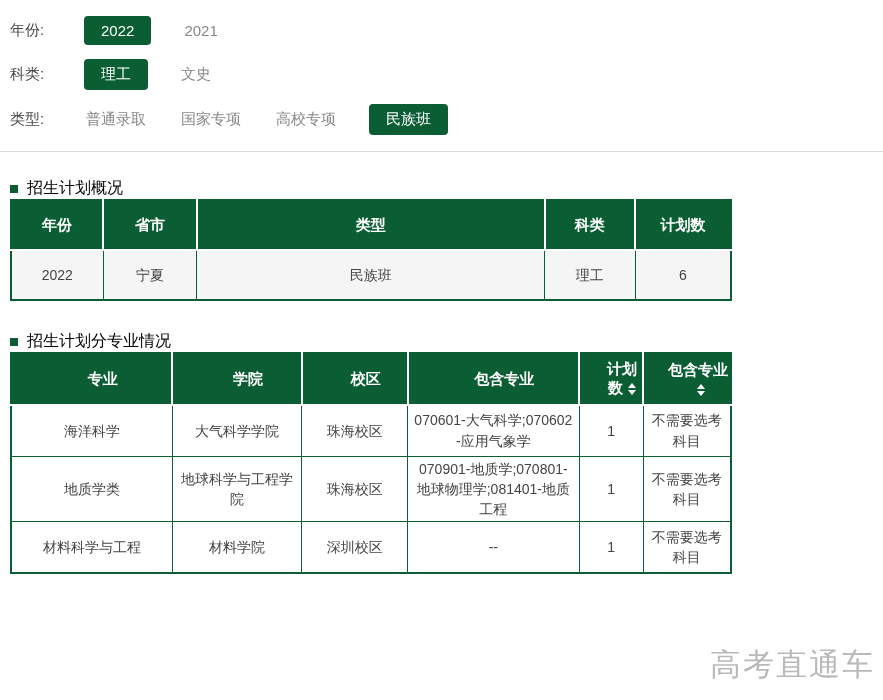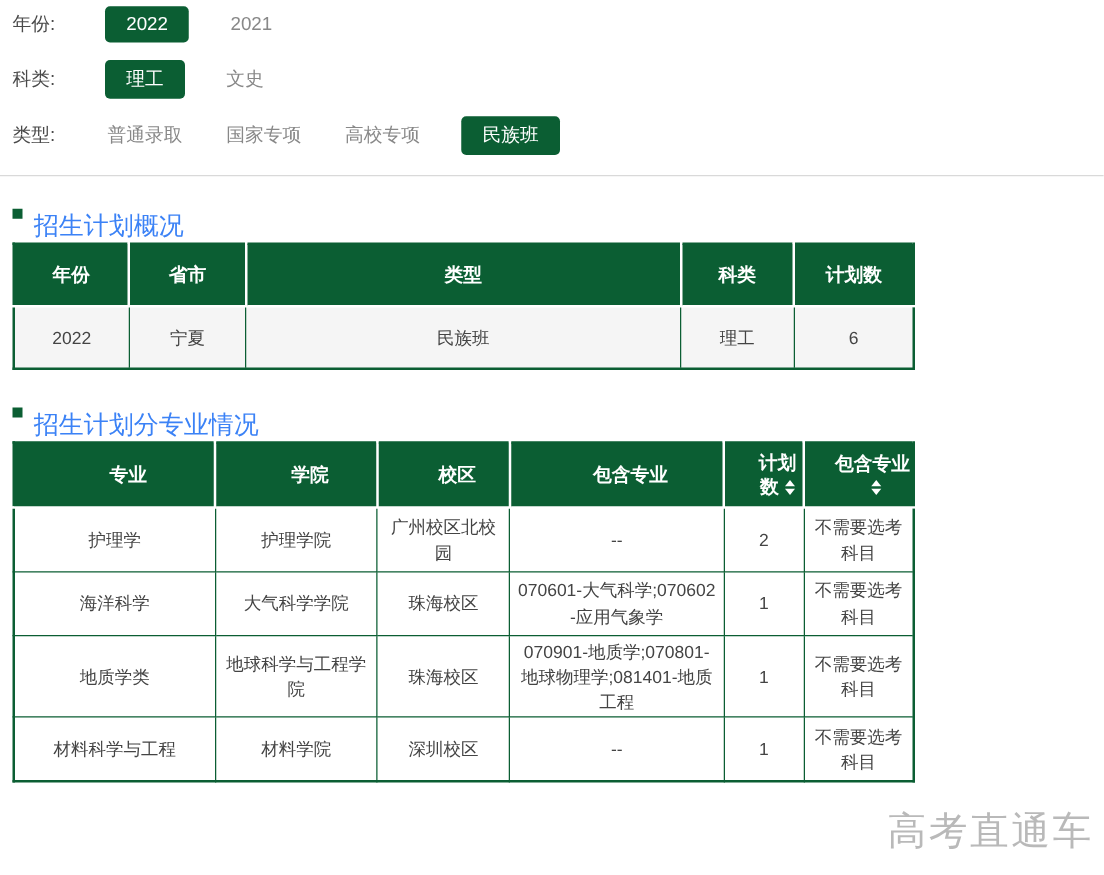--- a/index.html
+++ b/index.html
@@ -10,32 +10,32 @@
     --option-color: #888888;
     --cell-color: #444444;
   }
   * { box-sizing: border-box; margin: 0; padding: 0; }
   html, body { background: #ffffff; }
   body {
     width: 883px; height: 700px; overflow: hidden; position: relative;
     font-family: "Liberation Sans", "DejaVu Sans", sans-serif;
   }
   
-  .filters { padding: 4px 0 0 10px; }
+  .filters { padding: 15px 0 0 10px; }
   .filter-row { display: flex; align-items: center; margin-bottom: 14px; min-height: 30px; }
   .filter-label { width: 48px; font-size: 15px; color: var(--label-color); flex: 0 0 auto; margin-right: 26px; }
   .filter-opts { display: flex; align-items: center; gap: 31px; }
   .opt { font-size: 15px; color: var(--option-color); cursor: pointer; padding: 6px 2px; white-space: nowrap; }
   .opt.selected {
     background: var(--accent); color: #ffffff; border-radius: 4px;
     padding: 6px 17px; font-weight: 400;
   }
   
   .divider { height: 1px; background: var(--divider); margin: 16px 0 0 0; }
-  .section-title { display: flex; align-items: flex-start; font-size: 20px; color: #3b82f6; margin-left: 10px; }
+  .section-title { display: flex; align-items: center; font-size: 16px; color: #000000; margin-left: 10px; }
   .section-title .bullet { width: 8px; height: 8px; background: var(--accent); margin-right: 9px; flex: 0 0 auto; }
   .st-1 { margin-top: 26px; }
   .st-2 { margin-top: 30px; }
   
   table.data-table {
     border-collapse: collapse; table-layout: fixed;
     width: 722px; margin: 0 0 0 10px;
     border: 2px solid var(--accent);
   }
   .t-1 { margin-top: 20px; }
@@ -155,28 +155,20 @@
             <span class="tri-down"></span>
           </span></th>
       <th><span>包含专业</span><span class="sort-icon">
             <span class="tri-up"></span>
             <span class="tri-down"></span>
           </span></th>
     </tr>
   </thead>
   <tbody>
     <tr>
-      <td>护理学</td>
-      <td>护理学院</td>
-      <td>广州校区北校园</td>
-      <td>--</td>
-      <td>2</td>
-      <td>不需要选考科目</td>
-    </tr>
-    <tr>
       <td>海洋科学</td>
       <td>大气科学学院</td>
       <td>珠海校区</td>
       <td>070601-大气科学;070602-应用气象学</td>
       <td>1</td>
       <td>不需要选考科目</td>
     </tr>
     <tr>
       <td>地质学类</td>
       <td>地球科学与工程学院</td>

